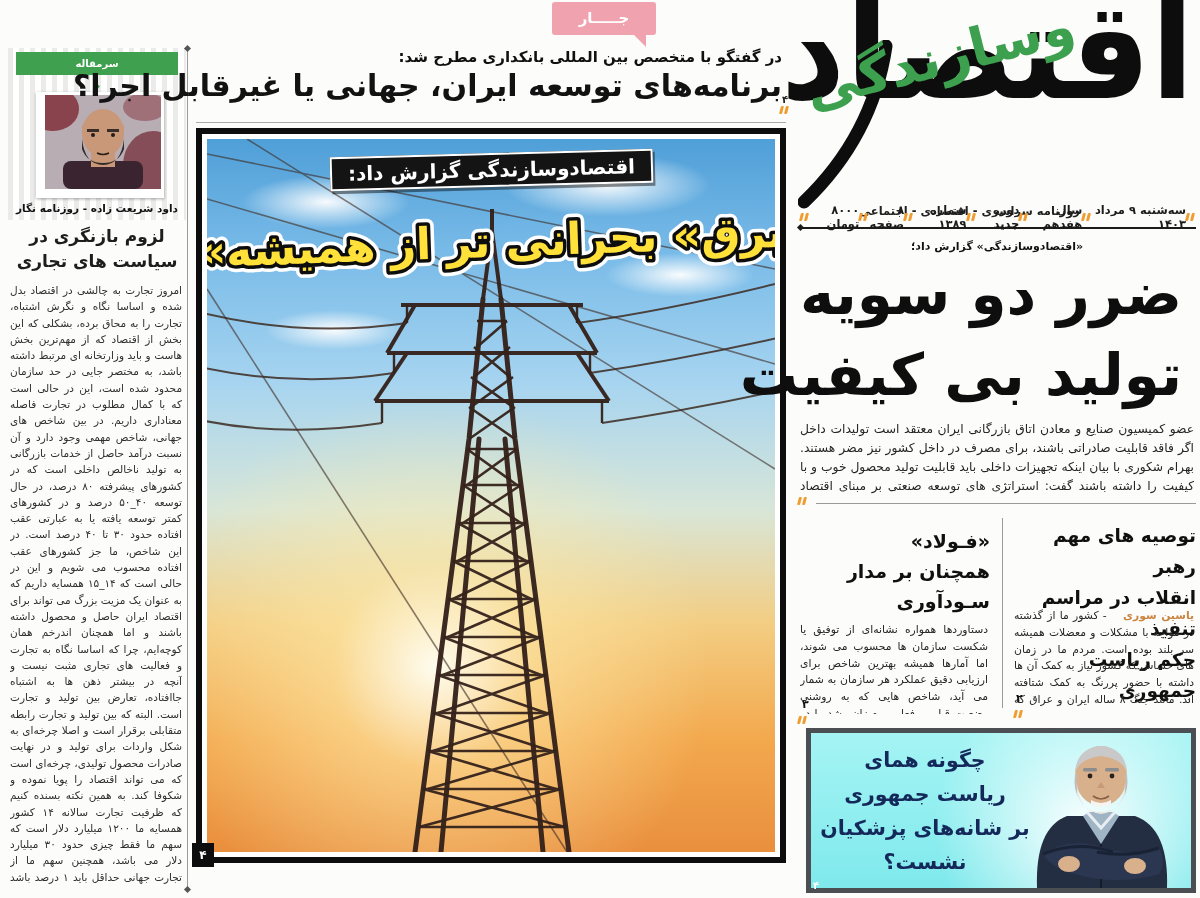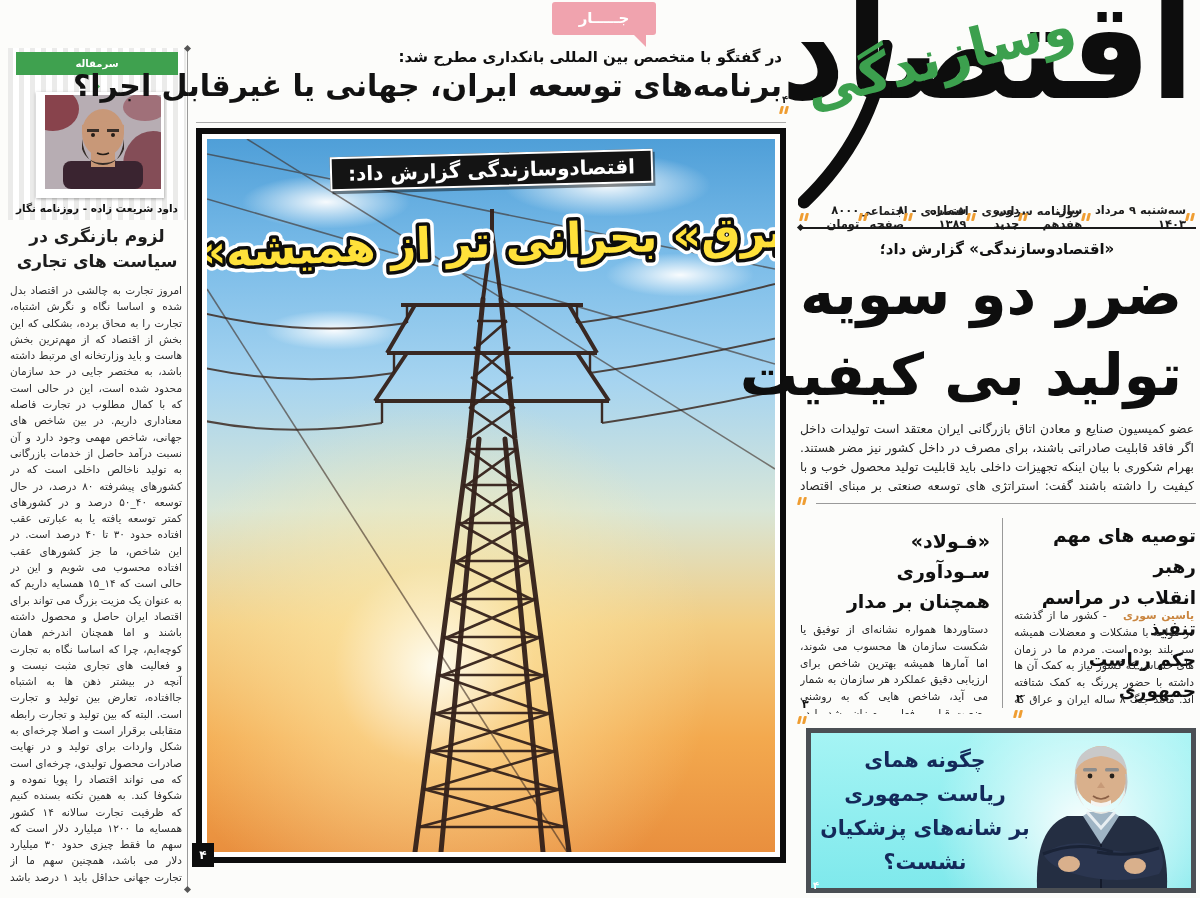--- a/index.html
+++ b/index.html
@@ -72,21 +72,21 @@
       transform:scaleY(1.08);transform-origin:top right;white-space:nowrap;}
   #mast-green{position:absolute;right:118px;top:26px;font-size:54px;font-weight:bold;color:#3ca04e;
       transform:rotate(-14deg);white-space:nowrap;z-index:2;}
   #mast-sub{position:absolute;right:116px;top:172px;font-size:11.5px;font-weight:bold;color:#222;margin-top:32px;}
   #dateline{position:absolute;left:2px;right:0;top:203px;display:flex;justify-content:space-between;
       align-items:center;direction:rtl;font-size:11.5px;font-weight:bold;color:#1c1c1c;}
   #date-rule{position:absolute;left:2px;right:0;top:227px;height:2px;background:#1b1b1b;}
   #date-rule-dot{position:absolute;left:0px;top:225px;width:5px;height:5px;background:#1b1b1b;transform:rotate(45deg);}
 
   #q-kicker{position:absolute;left:0;right:0;top:240px;text-align:center;
-      font-size:15px;font-weight:bold;color:#111;}
+      font-size:11px;font-weight:bold;color:#111;}
   #q-headline{position:absolute;right:14px;left:0;top:254px;text-align:right;
       font-size:58px;line-height:81px;font-weight:900;color:#0e0e0e;letter-spacing:-1px;white-space:nowrap;}
   #q-body{position:absolute;left:2px;right:2px;top:420px;height:78px;overflow:hidden;
       font-size:12.3px;line-height:19px;color:#262626;}
   #mid-rule{position:absolute;left:18px;right:0;top:503px;height:1px;background:#9a9a9a;}
   #mid-rule-qm{position:absolute;left:0;top:497px;}
 
   #col-divider{position:absolute;left:204px;top:518px;width:1px;height:190px;background:#999;}
 
   .subcol-h{position:absolute;text-align:right;font-weight:800;color:#101010;}
@@ -284,22 +284,22 @@
     </div>
     <div id="leader-b" class="rtl just">
       <span class="byline">یاسین سوری</span>
       <span>- کشور ما از گذشته در مواجه با مشکلات و معضلات همیشه سر بلند بوده است. مردم ما در زمان های حساس که کشور نیاز به کمک آن ها داشته با حضور پررنگ به کمک شتافته اند. مانند جنگ ۸ ساله ایران و عراق که ملت ایران از تمام نقاط کشور خود را به جبهه های جنگ رسانده و در این راه ...</span>
     </div>
     <div id="leader-page">۲</div>
     <span id="leader-qm" class="qm"></span>
 
     <div id="steel-h" class="subcol-h rtl">
       <div>«فـولاد»</div>
+      <div>همچنان بر مدار</div>
       <div>سـودآوری</div>
-      <div>همچنان بر مدار</div>
     </div>
     <div id="steel-b" class="rtl just">دستاوردها همواره نشانه‌ای از توفیق یا شکست سازمان ها محسوب می شوند، اما آمارها همیشه بهترین شاخص برای ارزیابی دقیق عملکرد هر سازمان به شمار می آید، شاخص هایی که به روشنی وضعیت قبلی و فعلی و میزان رشد را در مقایسه با سایر رقبا به صورت ملموس و شفاف نشان می دهد.</div>
     <div id="steel-page">۳</div>
     <span id="steel-qm" class="qm"></span>
   </div>
 
   <div id="cyanbox" class="abs">
     <div id="cyan-inner">
       <div id="cyan-text">
         <div>چگونه همای</div>

